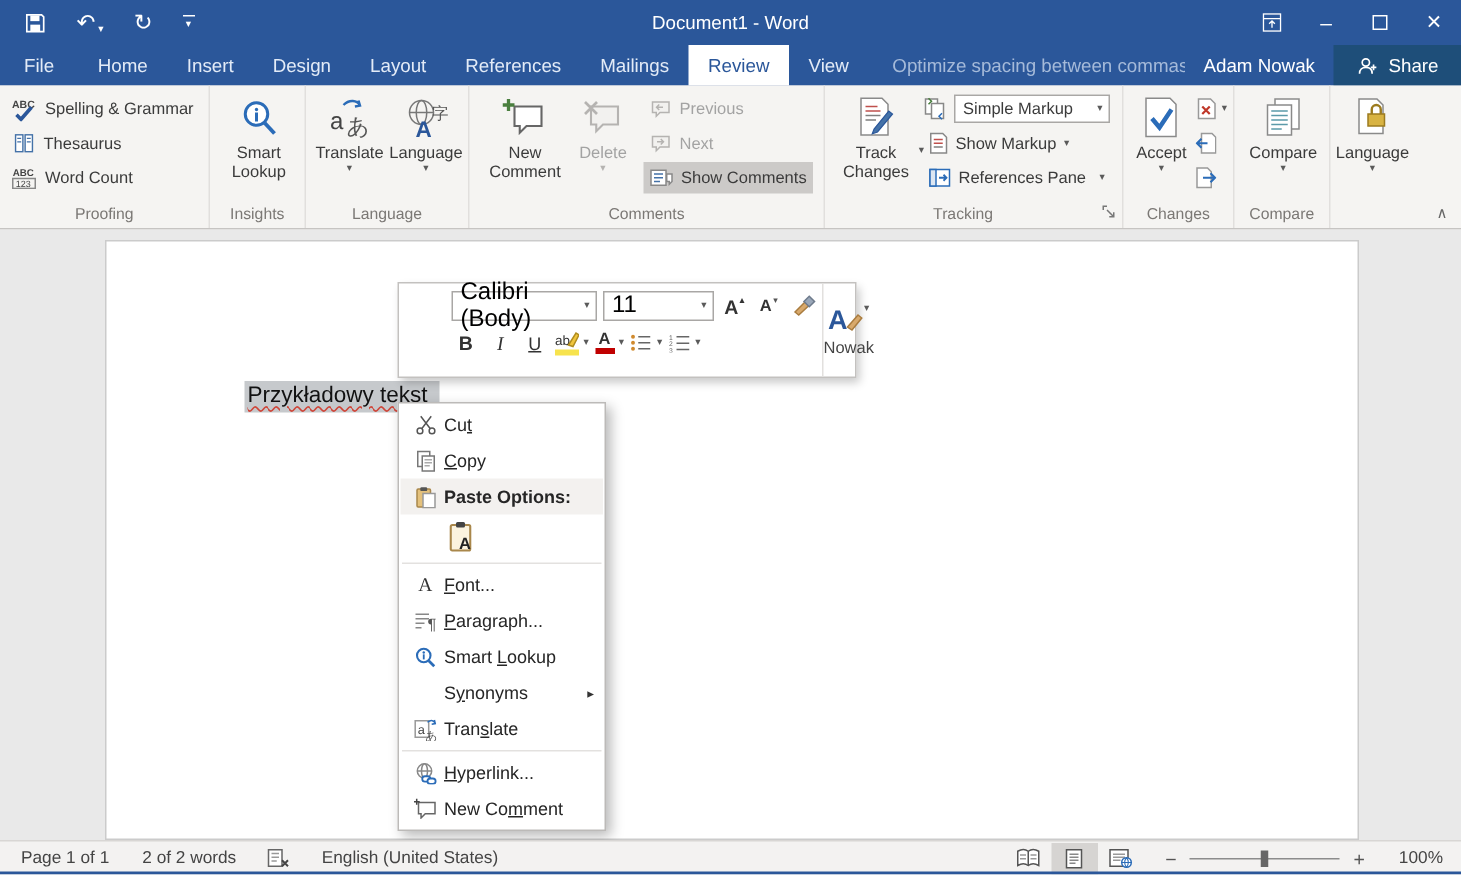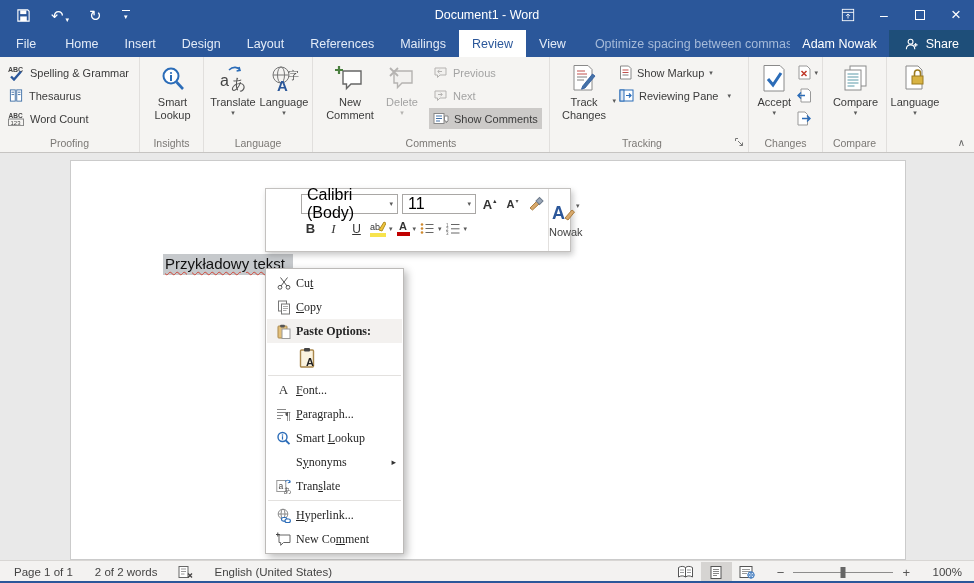--- a/index.html
+++ b/index.html
@@ -60,21 +60,21 @@
   .ital-i { font-style:italic; font-family:"Liberation Serif",serif; font-size:13px; }
   .und-u { text-decoration:underline; font-size:12px; }
   .colorbar { display:flex; flex-direction:column; align-items:center; line-height:10px; }
   .colorbar .bar { width:13px; height:4px; margin-top:1px; }
   .tinyA { position:relative; font-size:13px; font-weight:bold; color:#333; }
 
   
   .ctxmenu { position:absolute; left:265px; top:115px; width:139px; background:#fff; border:1px solid #bcbab8; box-shadow:3px 3px 8px rgba(0,0,0,.28); padding:2px 1px; z-index:6; }
   .mi { display:flex; align-items:center; height:24px; padding:0 6px 0 4px; font-size:12px; color:#262626; }
   .mic { width:25px; display:flex; justify-content:center; align-items:center; }
-  .mlbl { flex:1; white-space:nowrap;font-family:Liberation Serif, serif; }
+  .mlbl { flex:1; white-space:nowrap; }
   .mi.hl { background:#f3f1ef; }
   .mi.boldlbl .mlbl { font-weight:bold; }
   .msep { height:1px; background:#e3e1df; margin:2px 1px; }
   .subarrow { font-size:9px; color:#333; }
   .paste-row { height:30px; display:flex; align-items:center; padding-left:27px; }
   .paste-opt { width:27px; height:27px; display:flex; align-items:center; justify-content:center; }
 
   
   .statusbar { height:23px; background:#f3f2f1; border-top:1px solid #d8d6d4; display:flex; align-items:center; font-size:11.5px; color:#444; }
   .st { padding:0 11px; white-space:nowrap; }
@@ -289,36 +289,48 @@
               <path d="M3 1.5 h14 l4 4 V26 H3 Z" fill="#fff" stroke="#8a8a8a"></path>
               <path d="M6 7 h8 M6 10 h10" stroke="#c0504d"></path>
               <path d="M6 13 h10 M6 16 h7" stroke="#7f7f7f"></path>
               <path d="M24 12 L14 24 l-3.5 1.2 L11.7 22 L21.5 10 Z" fill="#4472a8" stroke="#2b579a" stroke-width="0.8"></path>
             </svg>
         </span>
         <span class="blbl" style="width:54px;">Track Changes</span>
         <span class="caret" style="position:absolute; right:-4px; bottom:17px;">▾</span>
       </div>
       <div class="stack" style="padding-left:3px;">
+        <div class="sbtn" style="padding:0 1px;">
+          <svg width="15" height="15" viewBox="0 0 15 15">
+              <rect x="1" y="1" width="8" height="10" fill="#fff" stroke="#888"></rect>
+              <rect x="5" y="4" width="8" height="10" fill="#fff" stroke="#888"></rect>
+              <path d="M3 0.5 l2 2 l-2 2" fill="none" stroke="#4a7f3f"></path>
+              <path d="M12 14.5 l-2-2 l2-2" fill="none" stroke="#2b6cb8"></path>
+            </svg>
+          <span class="combobox">
+              <span>Simple Markup</span>
+              <span class="caret">▾</span>
+            </span>
+        </div>
         <div class="sbtn">
           <svg width="13" height="15" viewBox="0 0 13 15">
               <path d="M1.5 1 h8 l2.5 2.5 V14 H1.5 Z" fill="#fff" stroke="#888"></path>
               <path d="M3.5 5 h6 M3.5 7.5 h6" stroke="#c0504d"></path>
               <path d="M3.5 10 h6" stroke="#7f7f7f"></path>
             </svg>
           <span>Show Markup</span>
           <span class="caret">▾</span>
         </div>
         <div class="sbtn">
           <svg width="15" height="13" viewBox="0 0 15 13">
               <rect x="1" y="1" width="13" height="11" fill="#fff" stroke="#2b6cb8"></rect>
               <rect x="1" y="1" width="4" height="11" fill="#dce6f2" stroke="#2b6cb8"></rect>
               <path d="M7 6.5 h5 m-2 -2 l2 2 l-2 2" fill="none" stroke="#2b6cb8" stroke-width="1.2"></path>
             </svg>
-          <span>Reviewing Pane</span>
+          <span>References Pane</span>
           <span class="caret" style="margin-left:4px;">▾</span>
         </div>
       </div>
       <span class="dlauncher">
         <svg width="10" height="10" viewBox="0 0 10 10">
             <path d="M1.5 4 V1.5 H4" fill="none" stroke="#777"></path>
             <path d="M4 4 l4.5 4.5 M8.5 5.5 v3 h-3" fill="none" stroke="#777"></path>
           </svg>
       </span>
       <div class="glabel" style="right:14px;">Tracking</div>

